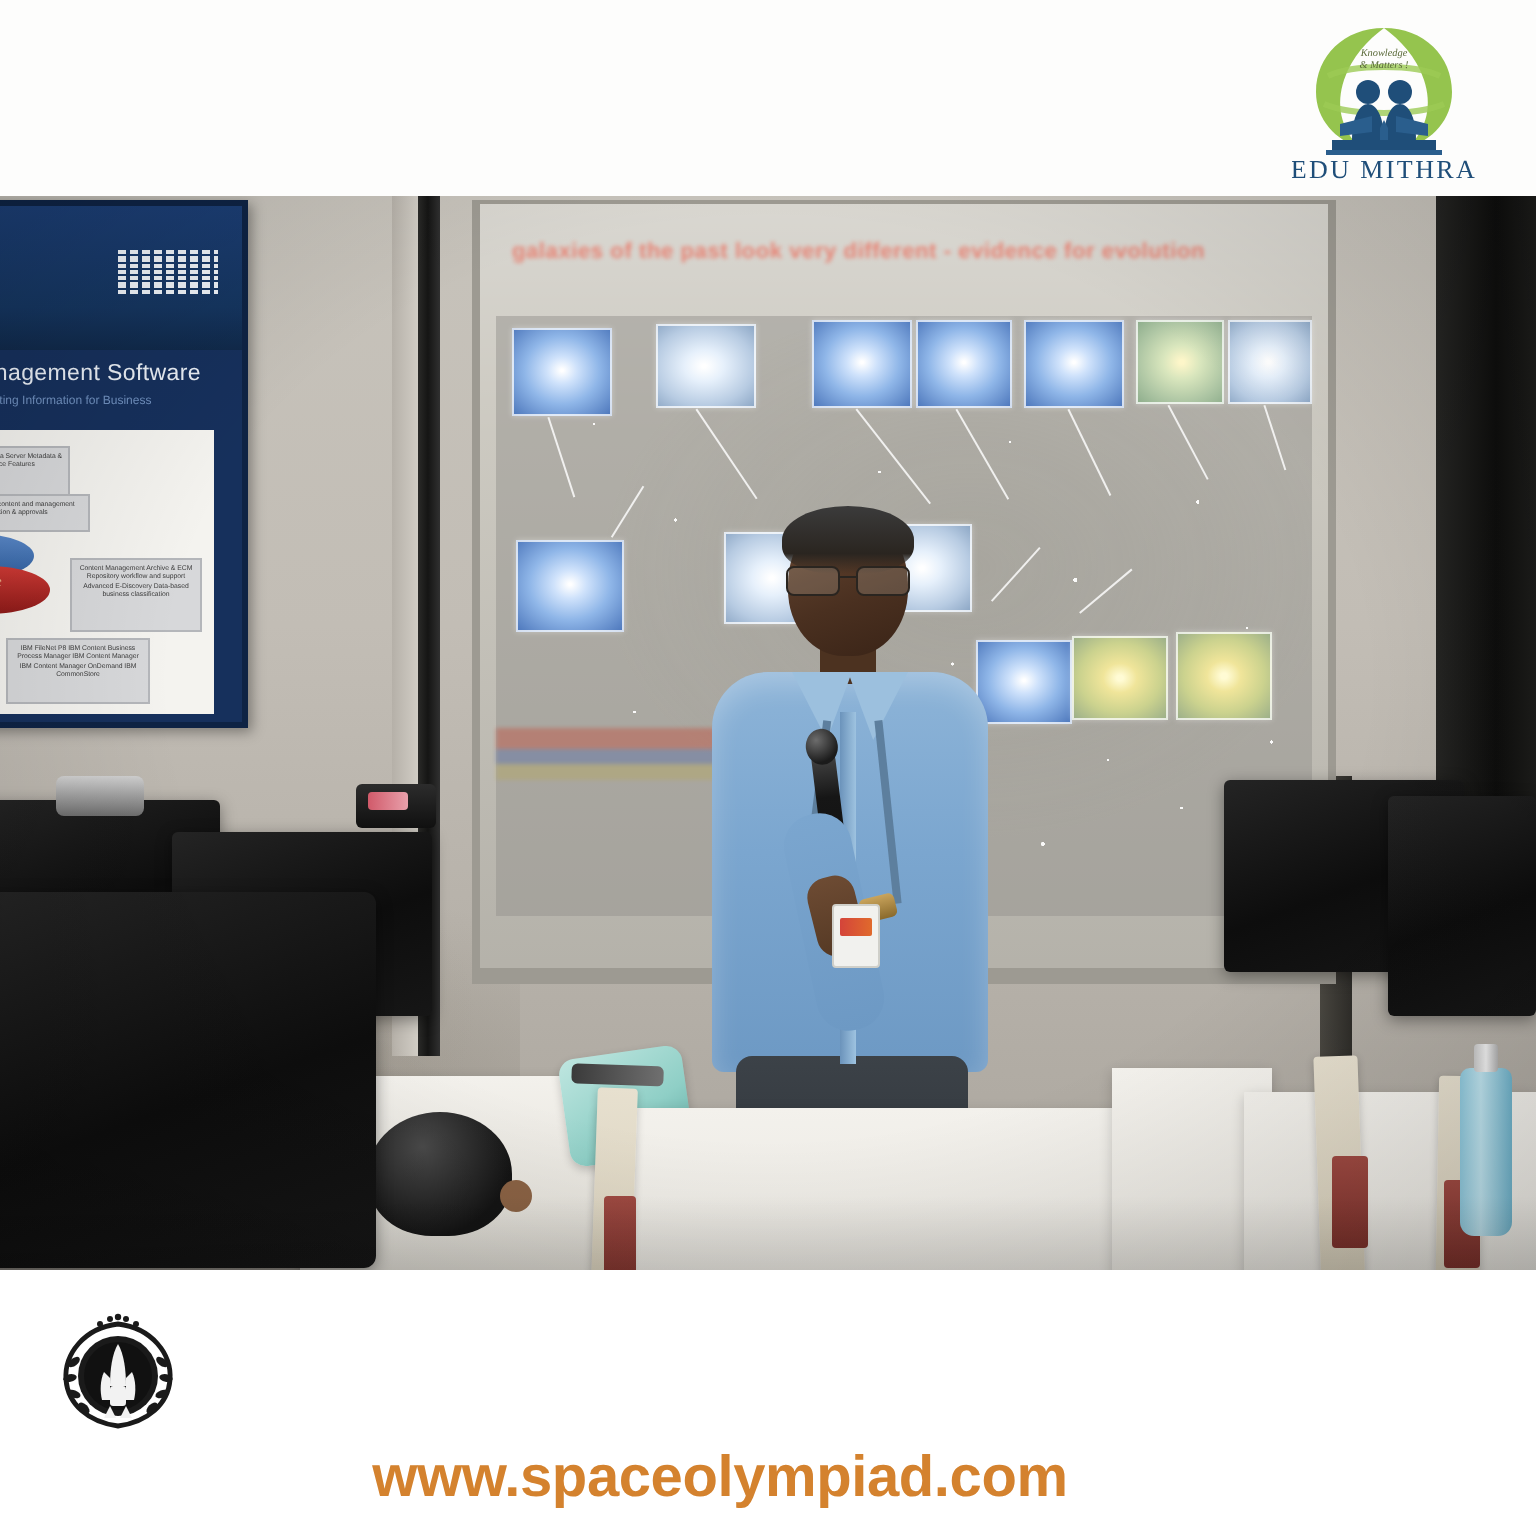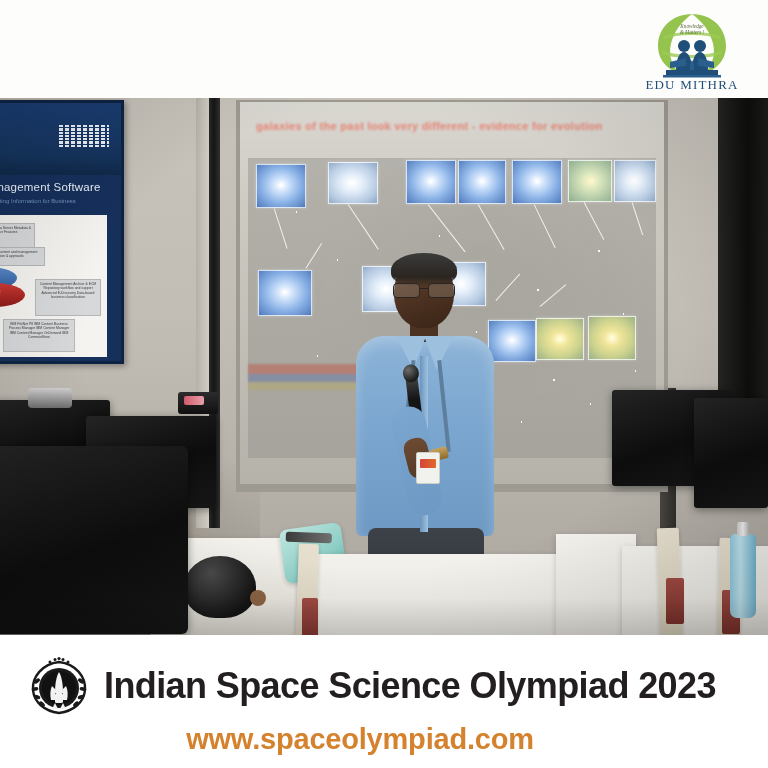--- a/index.html
+++ b/index.html
@@ -704,16 +704,15 @@
         <g fill="#f2f2f2">
           <path d="M31 17 C28 22 27 30 27 38 L35 38 C35 30 34 22 31 17 Z"></path>
           <path d="M24 31 C22 35 22 41 23 45 L27 45 L27 34 Z"></path>
           <path d="M38 31 C40 35 40 41 39 45 L35 45 L35 34 Z"></path>
           <rect x="27" y="38" width="8" height="10" rx="1.6"></rect>
           <path d="M27 48 L24 54 L30 54 Z"></path>
           <path d="M35 48 L38 54 L32 54 Z"></path>
         </g>
       </svg>
     </div>
-    <div class="footer-title">Indian Space Science Olympiad 2023</div>
   </div>
   <div class="footer-url">www.spaceolympiad.com</div>
 </div>
 
 </body></html>

